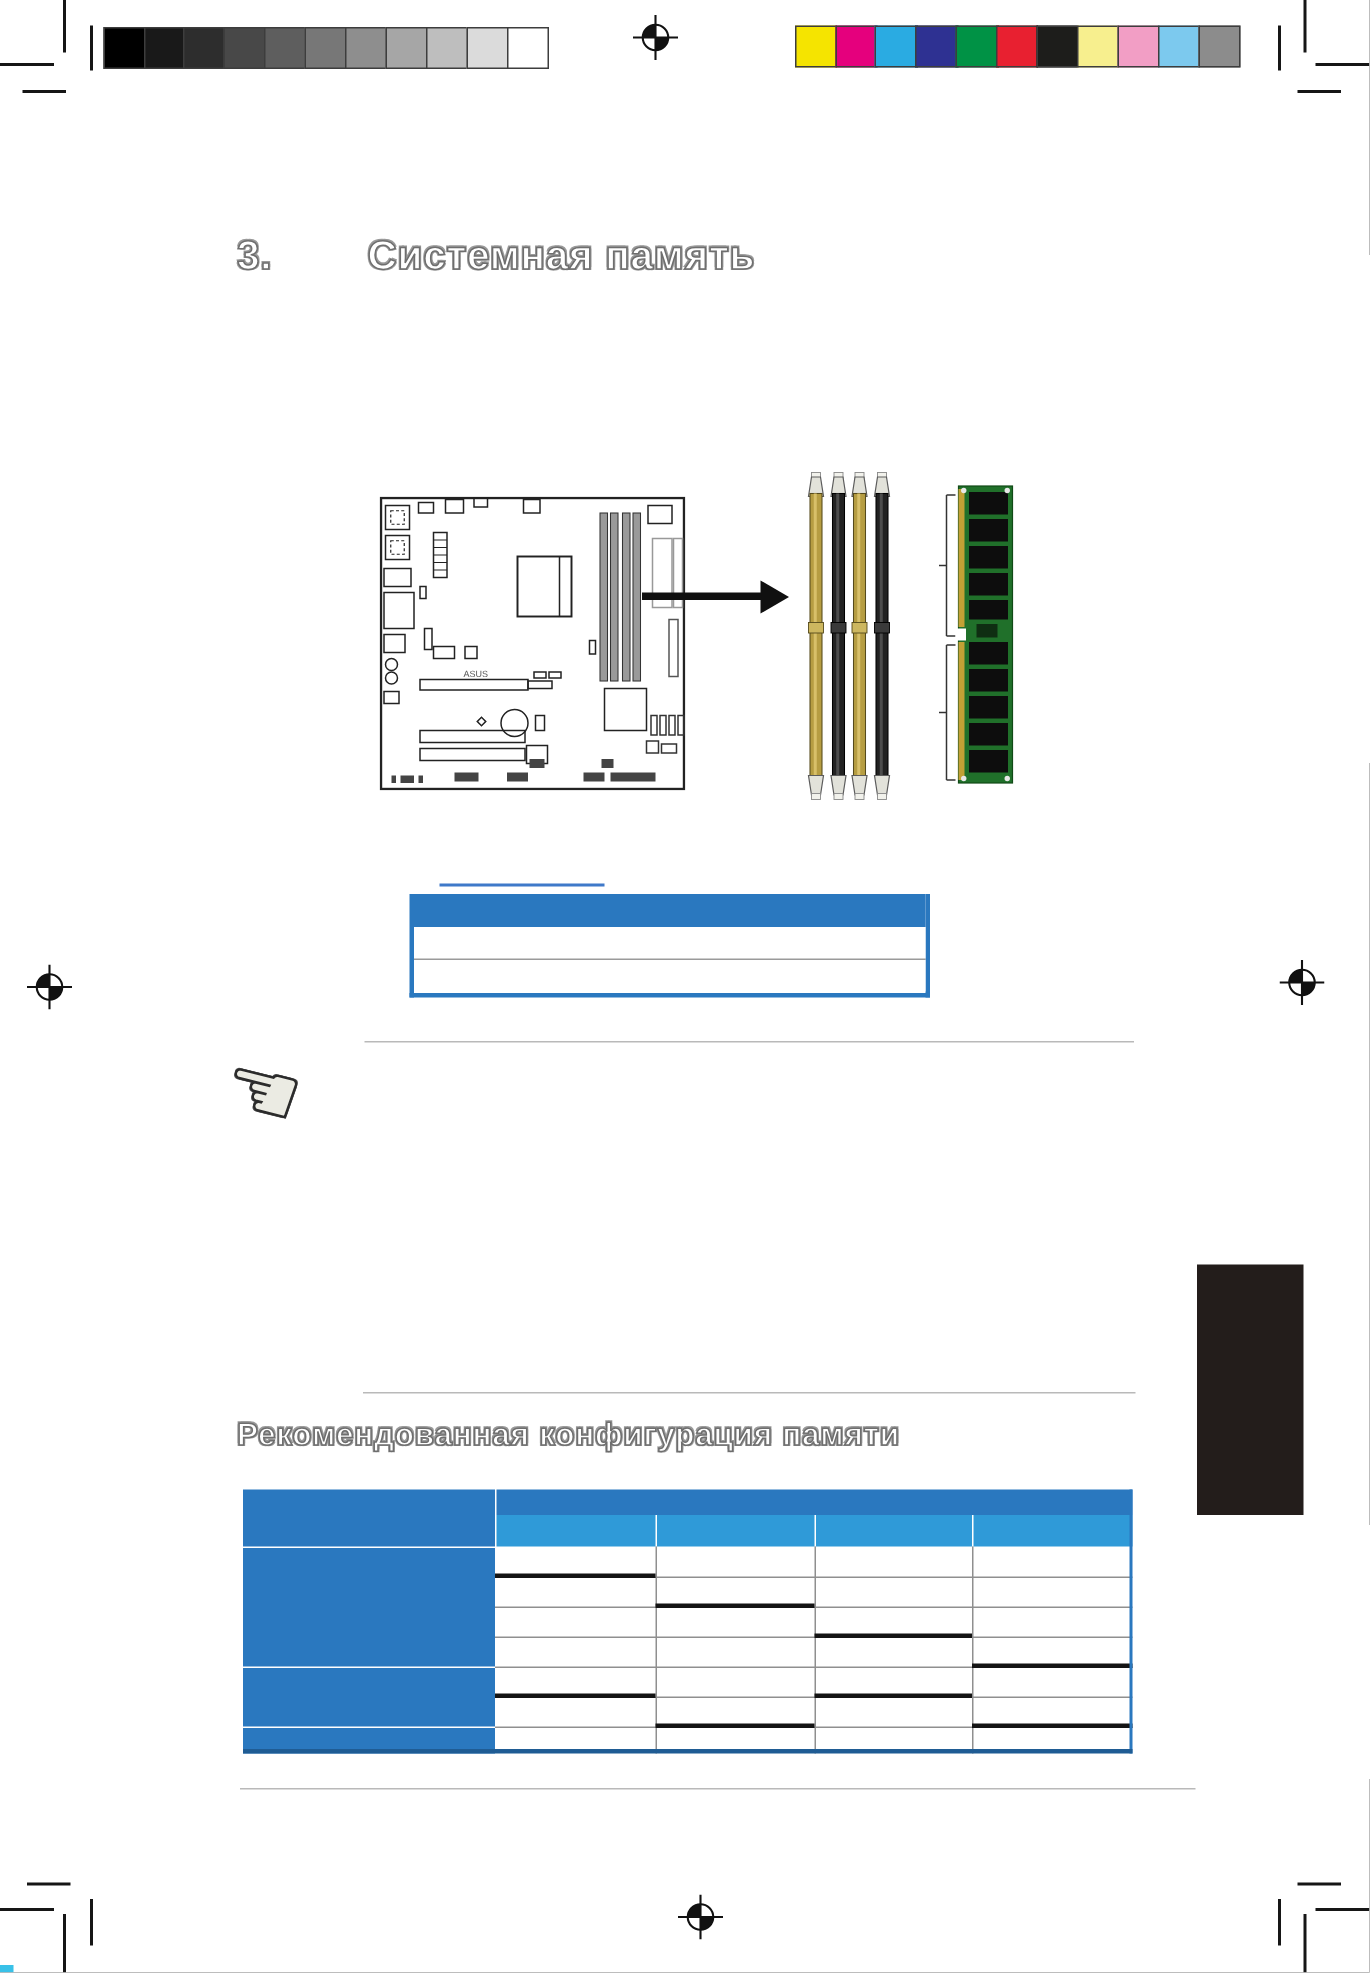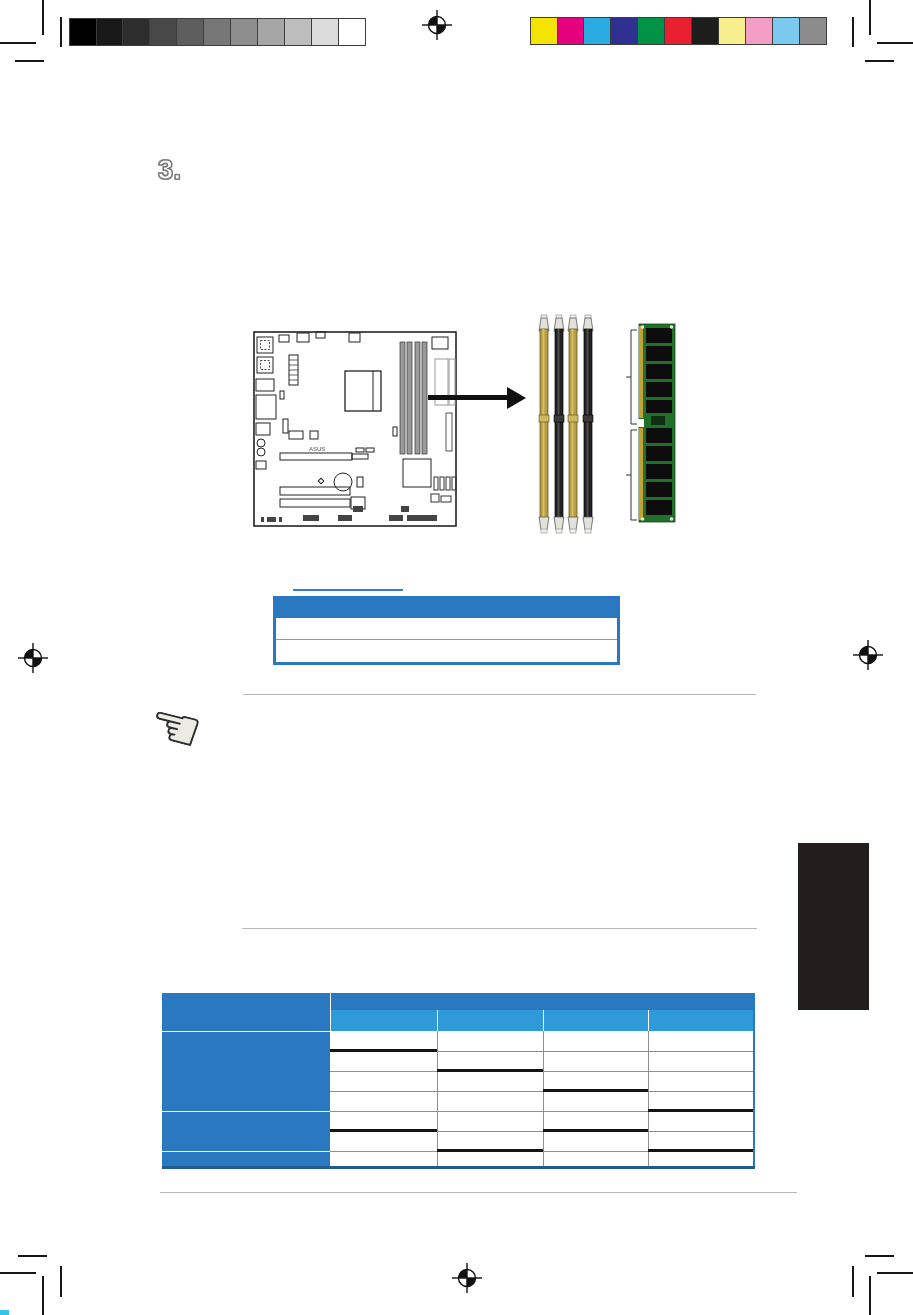--- a/index.html
+++ b/index.html
@@ -134,20 +134,21 @@
   </svg>
   <svg class="regmark" viewBox="0 0 30 30" style="left:452px;top:1263px;">
     <circle cx="15" cy="15" r="8.5" fill="none" stroke="#111" stroke-width="1.4"></circle>
     <path d="M15,15 L6.5,15 A8.5,8.5 0 0 1 15,6.5 Z" fill="#111"></path>
     <path d="M15,15 L23.5,15 A8.5,8.5 0 0 1 15,23.5 Z" fill="#111"></path>
     <line x1="0" y1="15" x2="30" y2="15" stroke="#111" stroke-width="1.4"></line>
     <line x1="15" y1="0" x2="15" y2="30" stroke="#111" stroke-width="1.4"></line>
   </svg>
 
   <span class="abs outline-text title" style="left:158px;top:157px;">3.</span>
+  <span class="abs outline-text title" style="left:245px;top:157px;">Системная память</span>
 
   <svg class="abs" viewBox="0 0 204 196" style="left:253px;top:331px;width:204px;height:196px;" fill="none" stroke="#222" stroke-width="1">
     <rect x="1" y="1" width="202" height="194" stroke-width="1.6"></rect>
     <g>
       <rect x="4" y="6" width="16" height="16"></rect>
         <rect x="7.5" y="9.5" width="9" height="9" stroke-dasharray="2 1.5" stroke-width=".8"></rect>
       <rect x="4" y="26" width="16" height="16"></rect>
         <rect x="7.5" y="29.5" width="9" height="9" stroke-dasharray="2 1.5" stroke-width=".8"></rect>
       <rect x="26" y="4" width="10" height="7"></rect>
         <rect x="44" y="2" width="12" height="9"></rect>
@@ -306,20 +307,21 @@
     <div class="st-header"></div>
     <div class="st-row"></div>
     <div class="st-sep"></div>
     <div class="st-row"></div>
   </div>
 
   <div class="rule" style="left:243px;top:694px;width:513px;"></div>
   <span id="hand-icon">☚</span>
   <div class="rule" style="left:242px;top:928px;width:515px;"></div>
 
+  <span class="abs outline-text h2" style="left:158px;top:946px;">Рекомендованная конфигурация памяти</span>
 
   <div id="memory-table">
     <div class="leftcol"></div>
     <div class="lc-sep" style="top:38px;"></div>
     <div class="lc-sep" style="top:118px;"></div>
     <div class="lc-sep" style="top:158px;"></div>
     <div class="hdr-dark"></div>
     <div class="hdr-light"></div>
     <div class="hl-sep" style="left:275px;"></div>
     <div class="hl-sep" style="left:381px;"></div>

